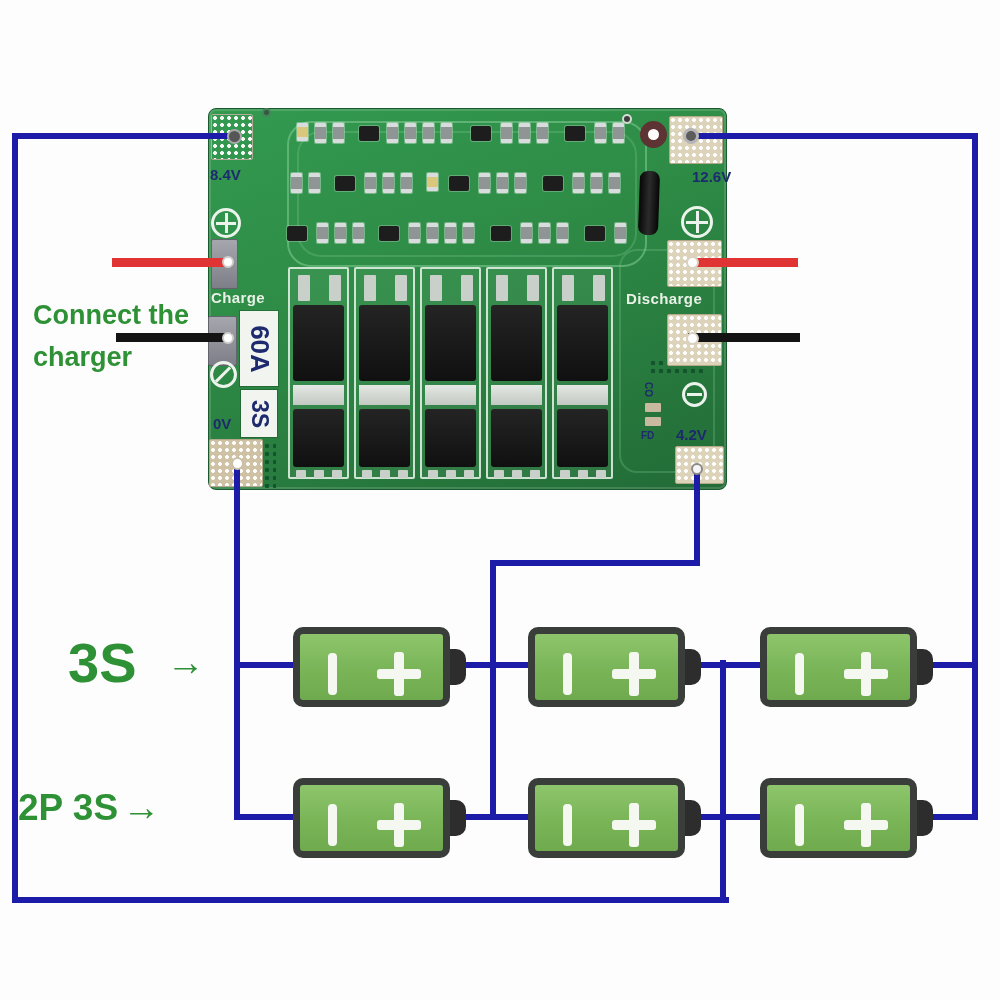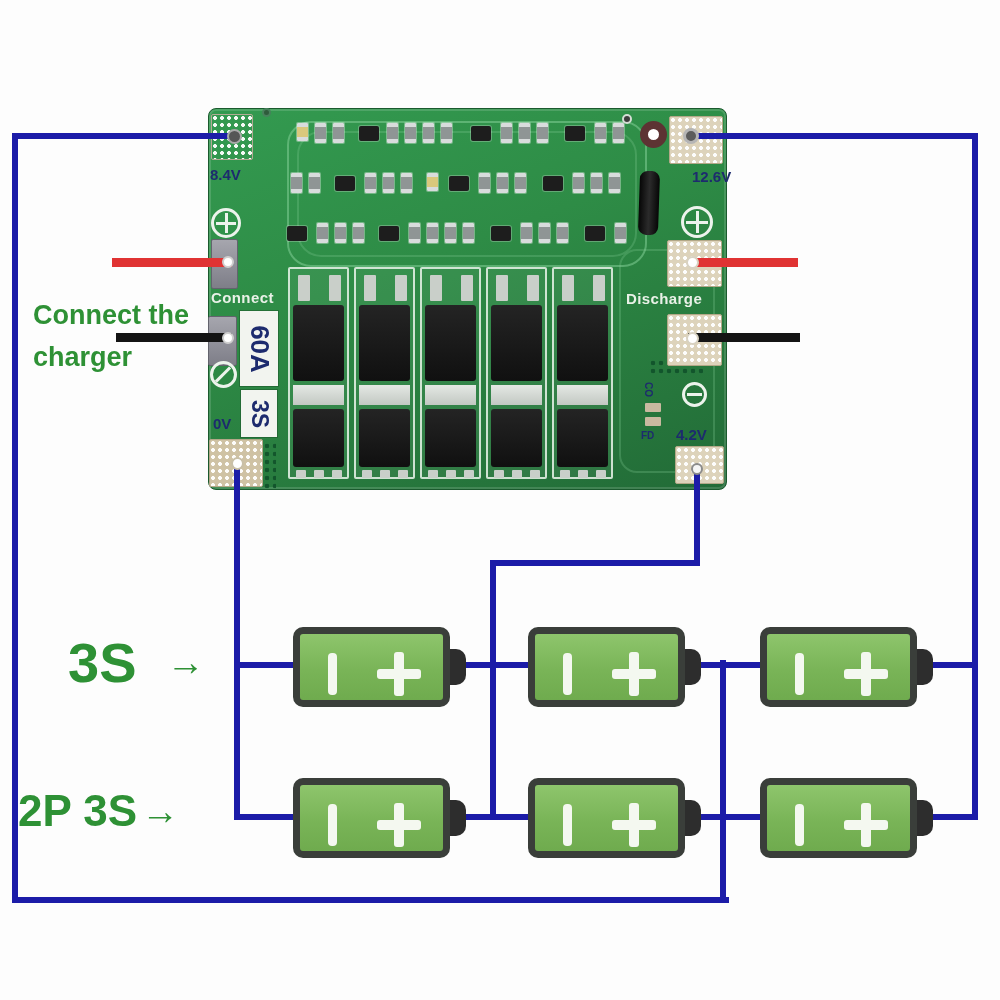--- a/index.html
+++ b/index.html
@@ -199,21 +199,21 @@
     </div>
   <div class="screw" style="left:210px;top:361px;width:27px;height:27px;">
       <span class="sbar-d"></span>
     </div>
   <div class="screw" style="left:682px;top:382px;width:25px;height:25px;">
       <span class="sbar-h"></span>
     </div>
 
   <div class="silk" style="left:210px;top:154px;font-size:15px;margin-top:12px;">8.4V</div>
   <div class="silk" style="left:663px;top:168px;font-size:15px;margin-left:29px;">12.6V</div>
-  <div class="silk-w" style="left:211px;top:289px;font-size:15px;">Connect</div>
+  <div class="silk-w" style="left:211px;top:289px;font-size:15px;">Charge</div>
   <div class="silk-w" style="left:626px;top:290px;font-size:15px;">Discharge</div>
   <div class="silk" style="left:213px;top:415px;font-size:15px;">0V</div>
   <div class="silk" style="left:676px;top:426px;font-size:15px;">4.2V</div>
   <div class="silk" style="left:641px;top:384px;font-size:10px;transform:rotate(90deg);">CO</div>
   <div class="silk" style="left:641px;top:430px;font-size:10px;">FD</div>
   <div class="vlabel" style="left:240px;top:311px;width:38px;height:75px;">
     <span style="font-size:26px;">60A</span>
   </div>
   <div class="vlabel" style="left:241px;top:390px;width:36px;height:47px;">
     <span style="font-size:23px;">3S</span>
@@ -314,17 +314,17 @@
     </div>
 
   <div class="green-note" style="left:33px;top:300px;font-size:27px;">Connect the</div>
   <div class="green-note" style="left:33px;top:342px;font-size:27px;">charger</div>
 
   <div class="cfg-row" style="left:68px;top:630px;">
     <span style="font-size:56px;">3S</span>
     <span style="font-size:38px;margin-left:30px;">→</span>
   </div>
   <div class="cfg-row" style="left:18px;top:786px;">
-    <span style="font-size:44px;">2P 3S</span>
+    <span style="font-size:37px;">2P 3S</span>
     <span style="font-size:38px;margin-left:4px;">→</span>
   </div>
 
 </div>
 
 </body></html>

